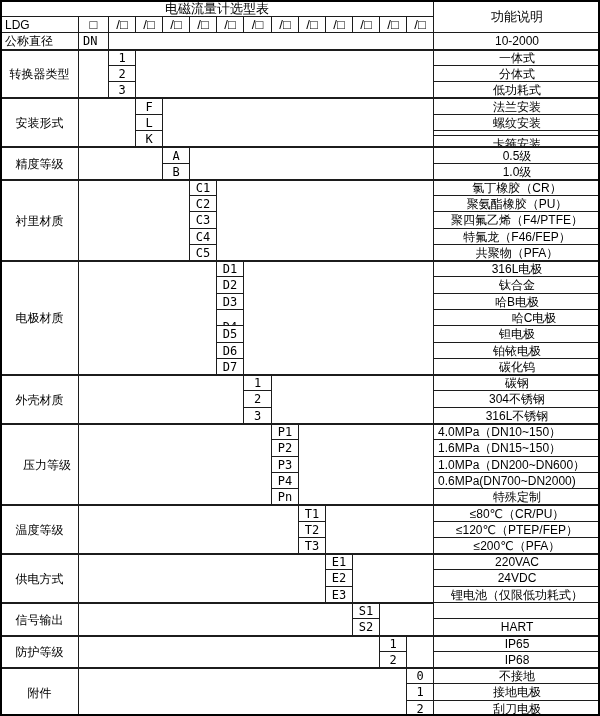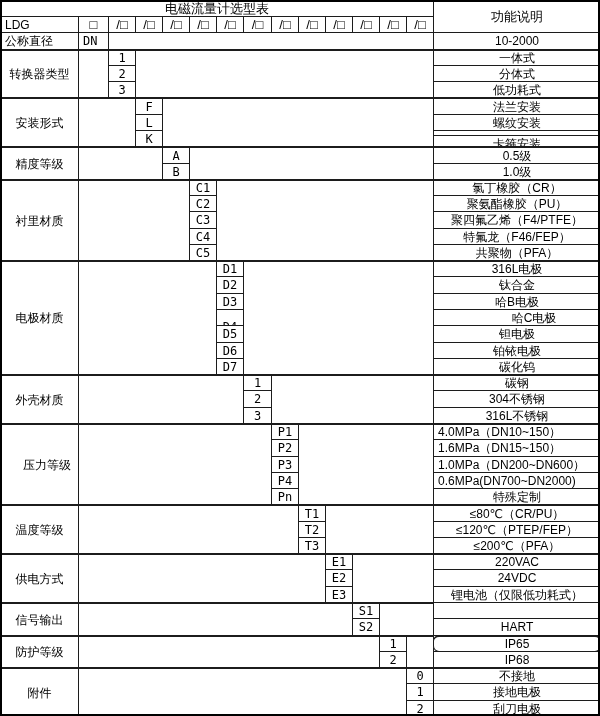--- a/index.html
+++ b/index.html
@@ -154,21 +154,21 @@
     <div class="cell gtop" style="left: 78px; top: 602px; width: 275px; height: 34px;"></div>
     <div class="cell gtop" style="left: 379px; top: 602px; width: 55px; height: 34px;"></div>
     <div class="cell code gtop" style="left: 352px; top: 602px; width: 28px; height: 17px;">S1</div>
     <div class="cell  gtop" style="left: 433px; top: 602px; width: 168px; height: 17px; margin-top: 44px;">4-20mA+RS485（标配）</div>
     <div class="cell code" style="left: 352px; top: 618px; width: 28px; height: 18px;">S2</div>
     <div class="cell" style="left: 433px; top: 618px; width: 168px; height: 18px;">HART</div>
     <div class="cell gtop" style="left: 0px; top: 635px; width: 79px; height: 33px;">防护等级</div>
     <div class="cell gtop" style="left: 78px; top: 635px; width: 302px; height: 33px;"></div>
     <div class="cell gtop" style="left: 406px; top: 635px; width: 28px; height: 33px;"></div>
     <div class="cell code gtop" style="left: 379px; top: 635px; width: 28px; height: 17px;">1</div>
-    <div class="cell  gtop" style="left: 433px; top: 635px; width: 168px; height: 17px; border-radius: 6px;">IP65</div>
+    <div class="cell  gtop" style="left: 433px; top: 635px; width: 168px; height: 17px;">IP65</div>
     <div class="cell code" style="left: 379px; top: 651px; width: 28px; height: 17px;">2</div>
     <div class="cell" style="left: 433px; top: 651px; width: 168px; height: 17px;">IP68</div>
     <div class="cell gtop" style="left: 0px; top: 667px; width: 79px; height: 50px;">附件</div>
     <div class="cell gtop" style="left: 78px; top: 667px; width: 329px; height: 50px;"></div>
     <div class="cell code gtop" style="left: 406px; top: 667px; width: 28px; height: 17px;">0</div>
     <div class="cell  gtop" style="left: 433px; top: 667px; width: 168px; height: 17px;">不接地</div>
     <div class="cell code" style="left: 406px; top: 683px; width: 28px; height: 18px;">1</div>
     <div class="cell" style="left: 433px; top: 683px; width: 168px; height: 18px;">接地电极</div>
     <div class="cell code" style="left: 406px; top: 700px; width: 28px; height: 17px;">2</div>
     <div class="cell" style="left: 433px; top: 700px; width: 168px; height: 17px;">刮刀电极</div>

